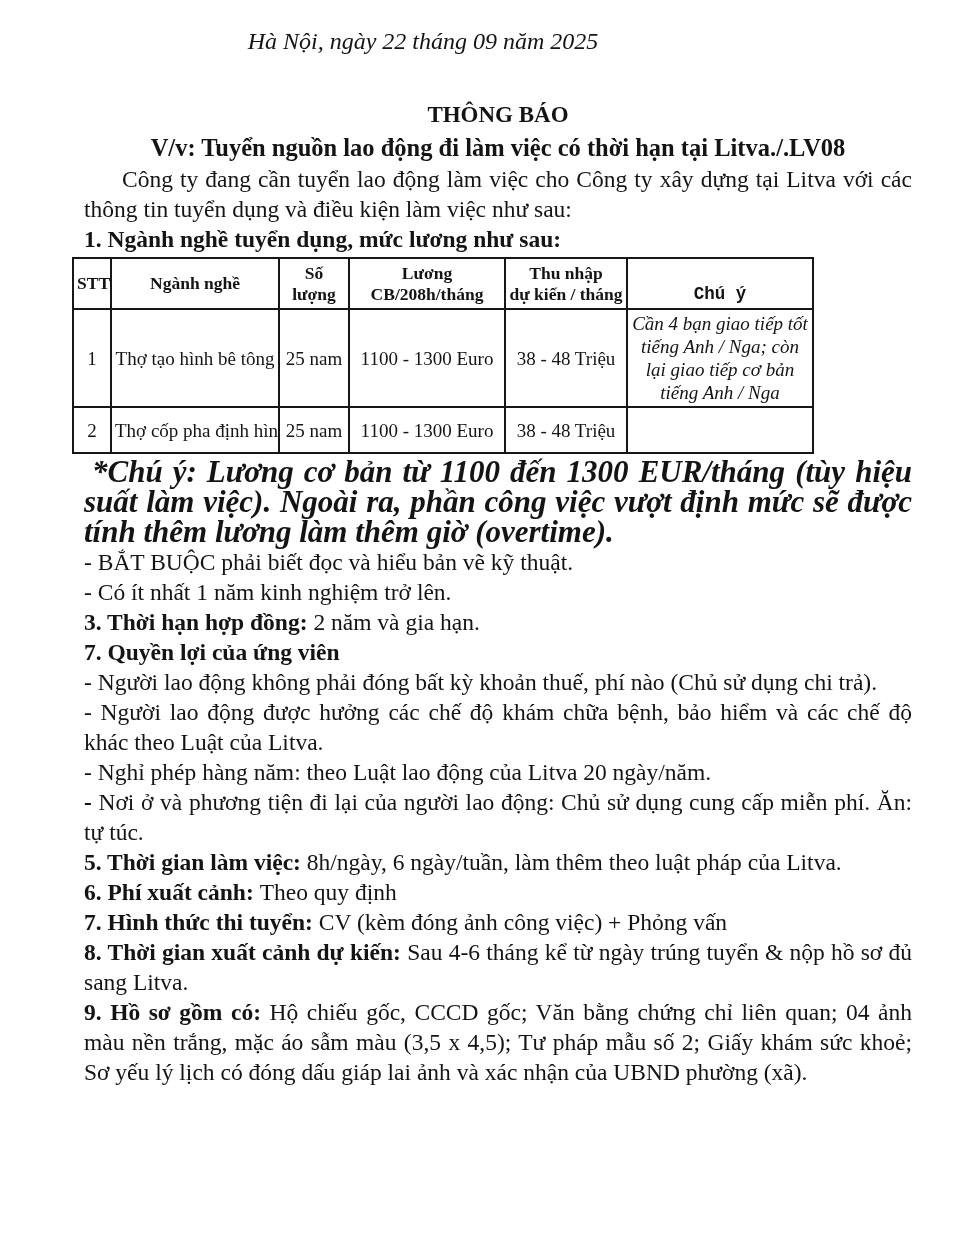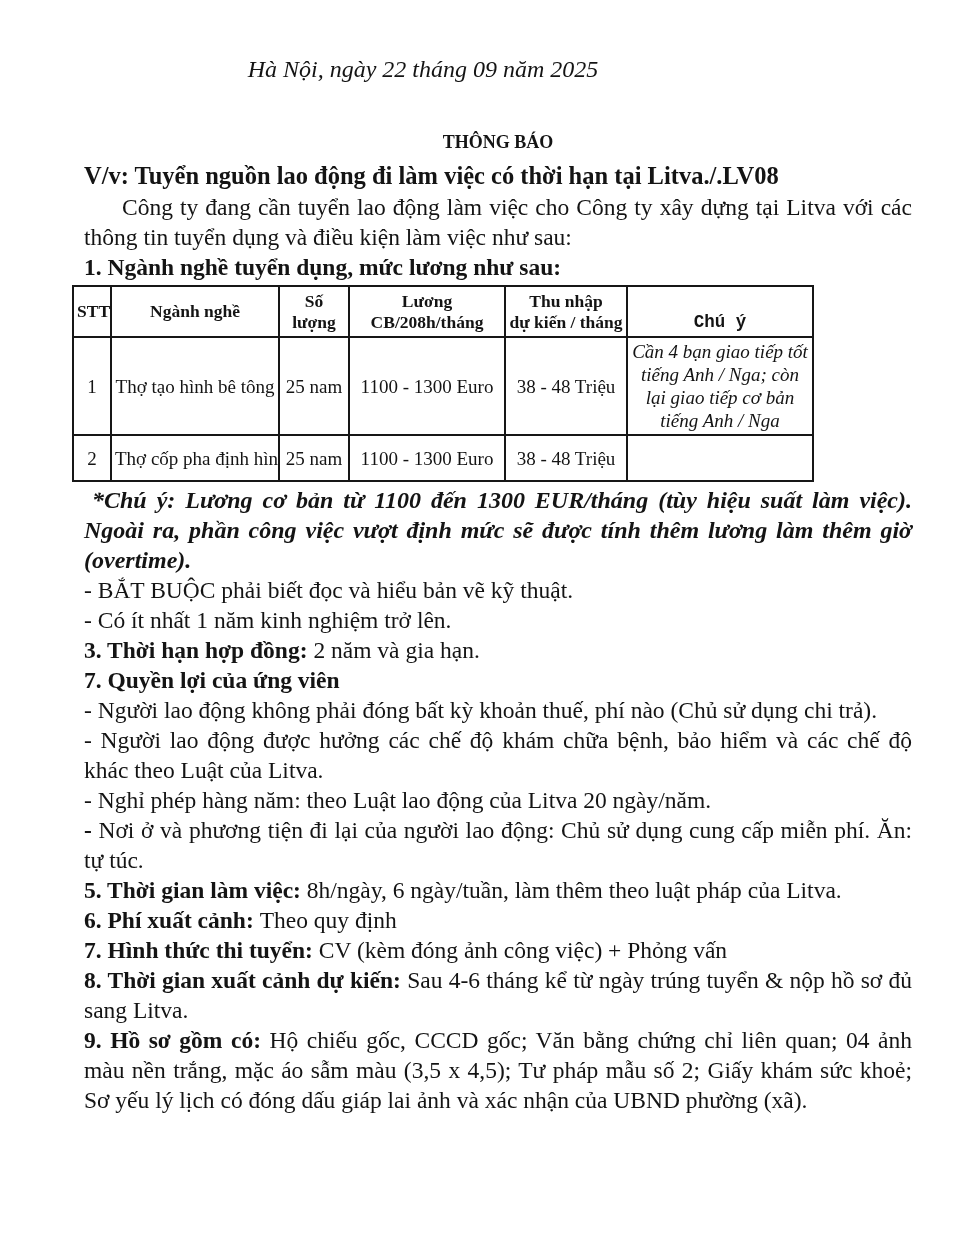--- a/index.html
+++ b/index.html
@@ -12,53 +12,53 @@
     height: 1260px;
     overflow: hidden;
     font-family: "Liberation Serif", "DejaVu Serif", serif;
     color: #141414;
   }
   .page {
     box-sizing: border-box;
     width: 966px;
     height: 1000px;
     padding: 26px 54px 10px 84px;
-    margin-top: 28px;
   }
   p, h1, h2 {
     margin: 0;
     font-size: 23.5px;
     line-height: 30px;
     text-align: justify;
     font-weight: normal;
   }
   .date {
     font-style: italic;
     font-size: 24px;
     text-align: center;
     padding-right: 150px;
     margin-bottom: 42px;
   }
   .title {
-    font-size: 18px;
+    font-size: 23px;
     font-weight: bold;
     text-align: center;
     line-height: 33px;
   }
   .subject {
     font-size: 24.5px;
     font-weight: bold;
+    text-align: center;
     line-height: 33px;
   }
   .indent { text-indent: 38px; }
   .b { font-weight: bold; }
   .note {
     font-weight: bold;
     font-style: italic;
-    font-size: 24px;
+    font-size: 31px;
     text-indent: 8px;
     margin-top: 3px;
   }
   table.jobs {
     border-collapse: collapse;
     table-layout: fixed;
     width: 740px;
     margin: 3px 0 2px -12px;
   }
   table.jobs th, table.jobs td {

